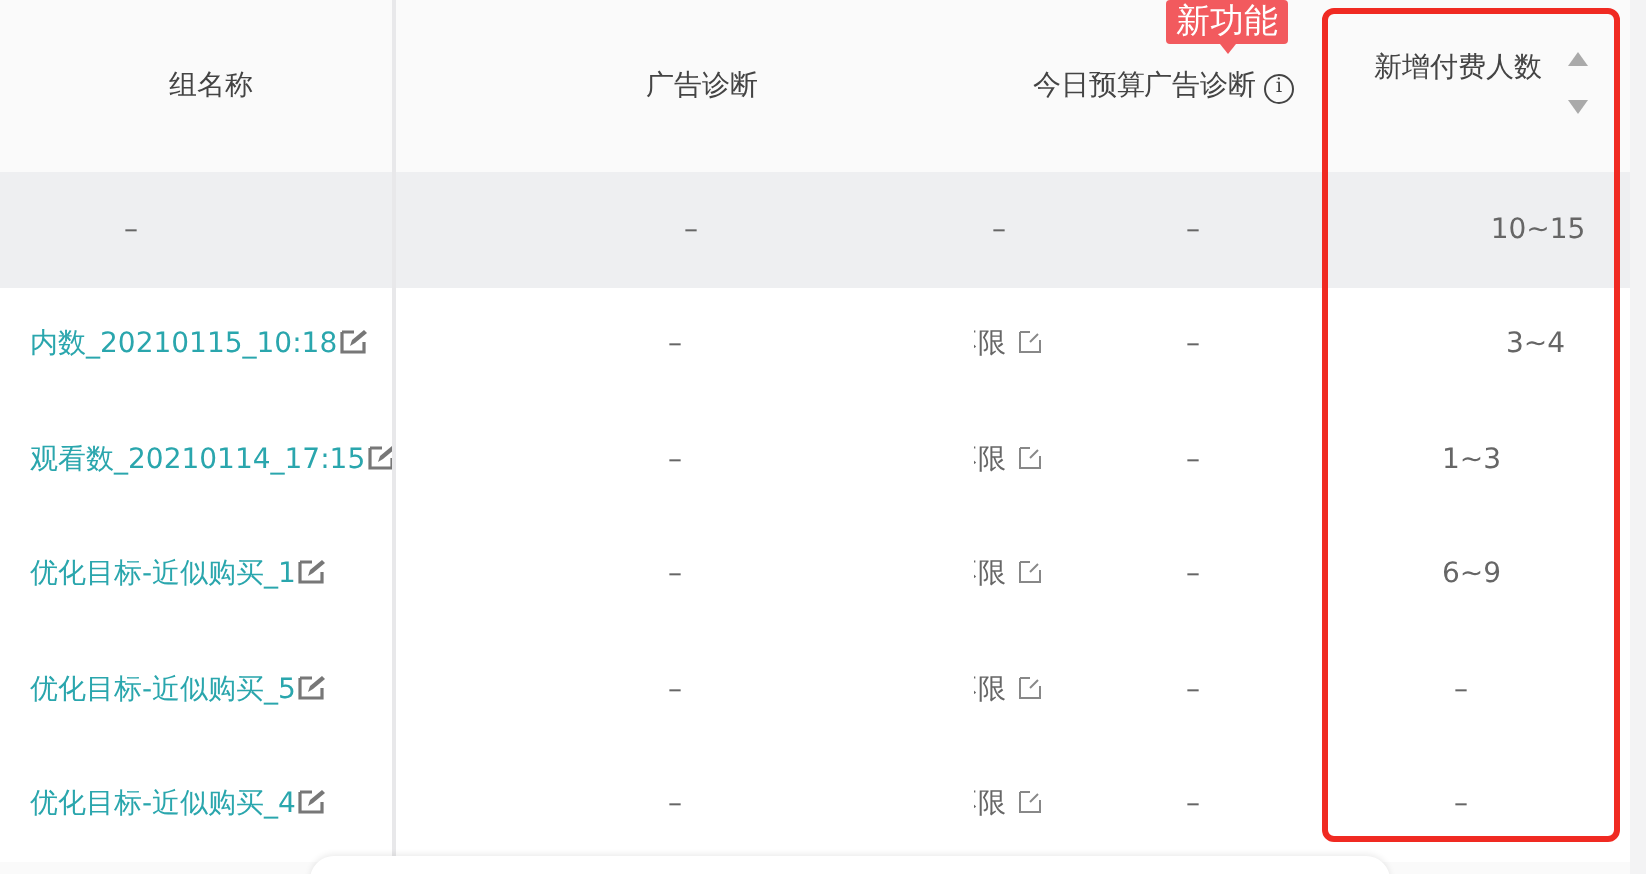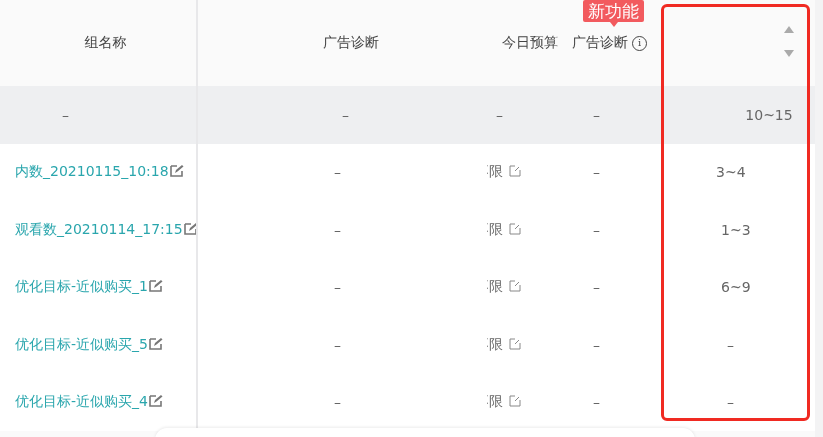--- a/index.html
+++ b/index.html
@@ -72,21 +72,21 @@
       <col style="width:197px">
         <col style="width:290px">
         <col style="width:100px">
         <col style="width:74px">
         <col style="width:162px">
     </colgroup>
     <thead>
       <tr>
         <th class="col-name">组名称</th>
         <th style="text-align:right;padding-right:108px">广告诊断</th>
-        <th style="text-align:left;padding-left:-10px"><span>今日预算</span></th>
+        <th style="text-align:center;padding-left:-10px"><span>今日预算</span></th>
         <th style="text-align:left;overflow:visible">
           <span style="margin-left:-30px">广告诊断</span><span class="info-icon">i</span>
         </th>
         <th></th>
       </tr>
     </thead>
     <tbody>
       <tr class="summary">
         <td class="col-name" style="padding-left:62px;text-align:left">–</td>
         <td style="text-align:right;padding-right:138px">–</td>
@@ -101,21 +101,21 @@
               <path d="M1 2h6M1 2v10h11V7" stroke="#777" stroke-width="1.6" fill="none"></path>
               <path d="M5 9l1-3 6-5 1.5 1.5-6 5z" fill="#777"></path>
             </svg>
         </td>
         <td style="text-align:right;padding-right:146px">–</td>
         <td style="text-align:left"><span style="margin-left:-27px">不限</span><svg class="budget-edit" viewBox="0 0 12 12">
               <path d="M1 1h5M1 1v10h10V5" stroke="#888" stroke-width="1" fill="none"></path>
               <path d="M6 6l4-4" stroke="#888" stroke-width="1"></path>
             </svg></td>
         <td style="text-align:left;padding-left:6px">–</td>
-        <td style="text-align:left;padding-left:55px">3~4</td>
+        <td style="text-align:left;padding-left:92px">3~4</td>
       </tr>
       <tr>
         <td class="col-name col-name-cell">
           <span class="link">观看数_20210114_17:15</span><svg class="edit-icon" viewBox="0 0 14 13">
               <path d="M1 2h6M1 2v10h11V7" stroke="#777" stroke-width="1.6" fill="none"></path>
               <path d="M5 9l1-3 6-5 1.5 1.5-6 5z" fill="#777"></path>
             </svg>
         </td>
         <td style="text-align:right;padding-right:146px">–</td>
         <td style="text-align:left"><span style="margin-left:-27px">不限</span><svg class="budget-edit" viewBox="0 0 12 12">
@@ -169,20 +169,21 @@
             </svg></td>
         <td style="text-align:left;padding-left:6px">–</td>
         <td style="text-align:left;padding-left:66px">–</td>
       </tr>
     </tbody>
   </table>
 
   <div class="badge">新功能</div>
 
   <div class="nh-title">
+    <div>新增付费人数</div>
   </div>
   <div class="sort">
     <div class="sort-up"></div>
     <div class="sort-down"></div>
   </div>
 
   <div class="hl-box"></div>
   <div class="right-strip"></div>
   <div class="bottom-panel"></div>
 </div>

